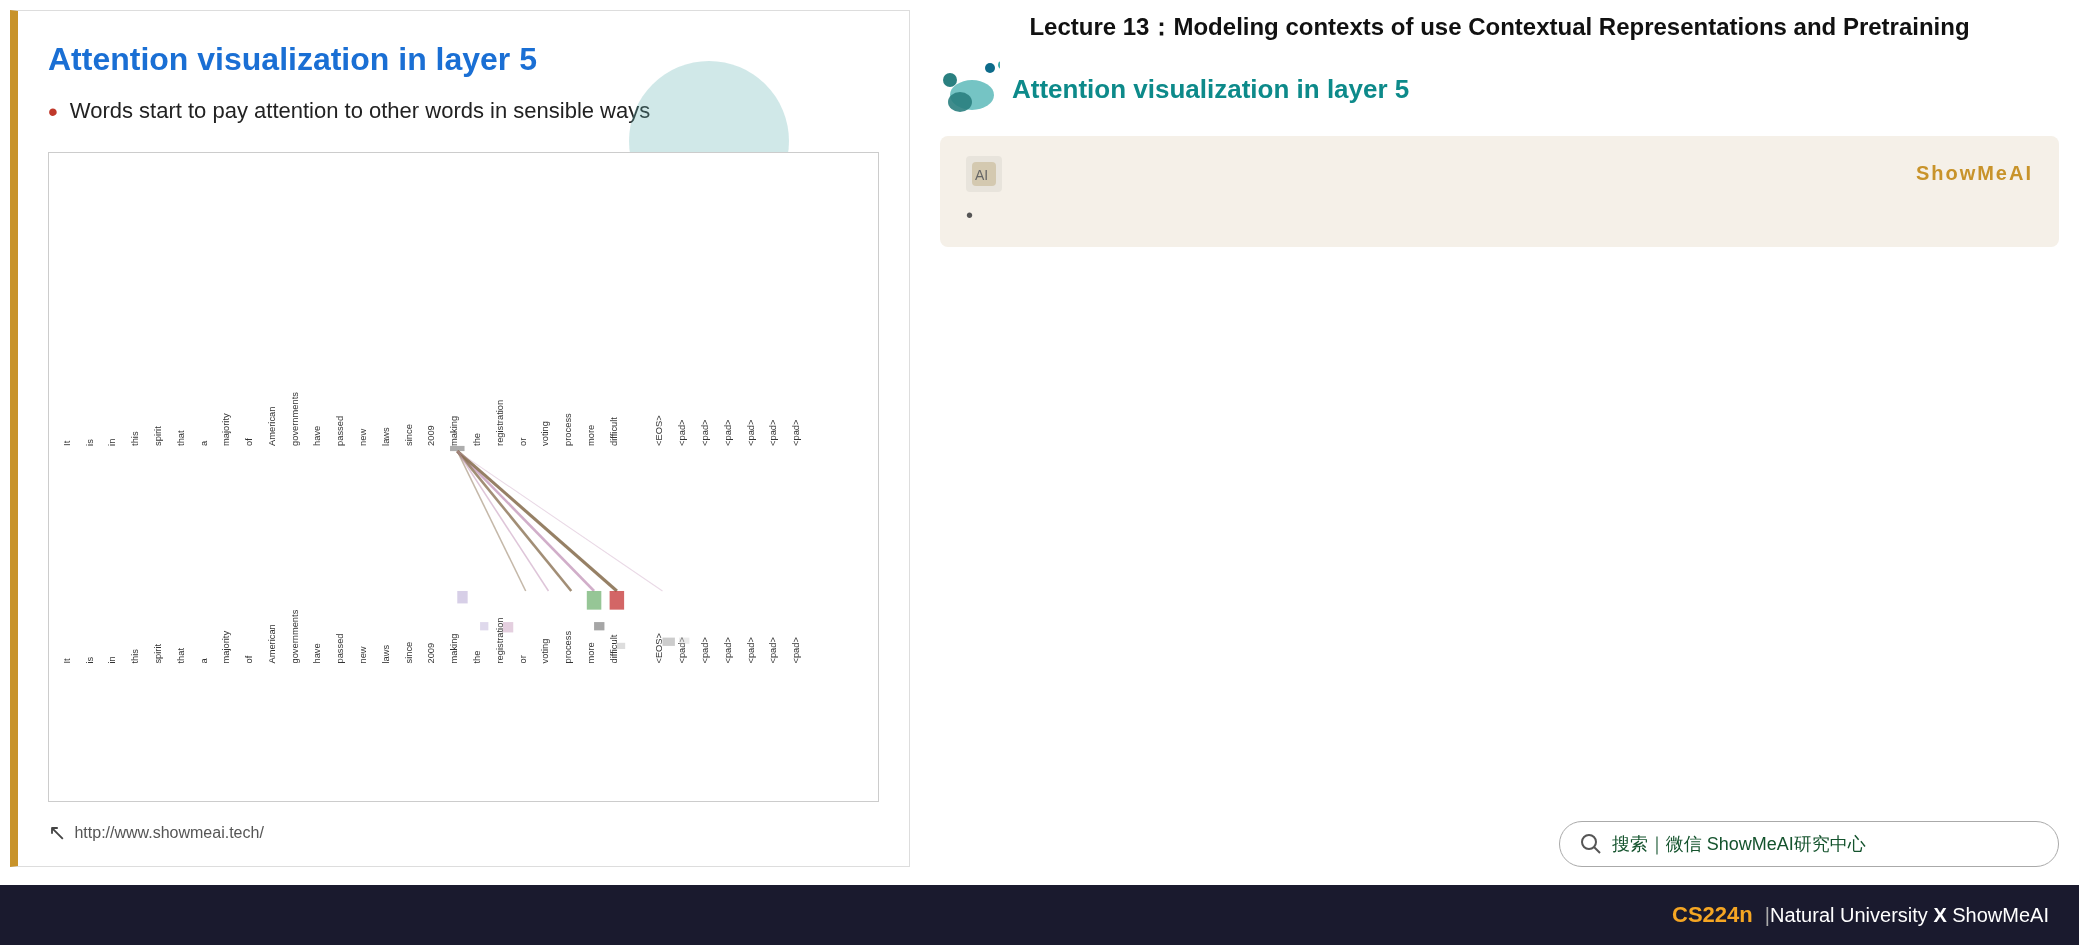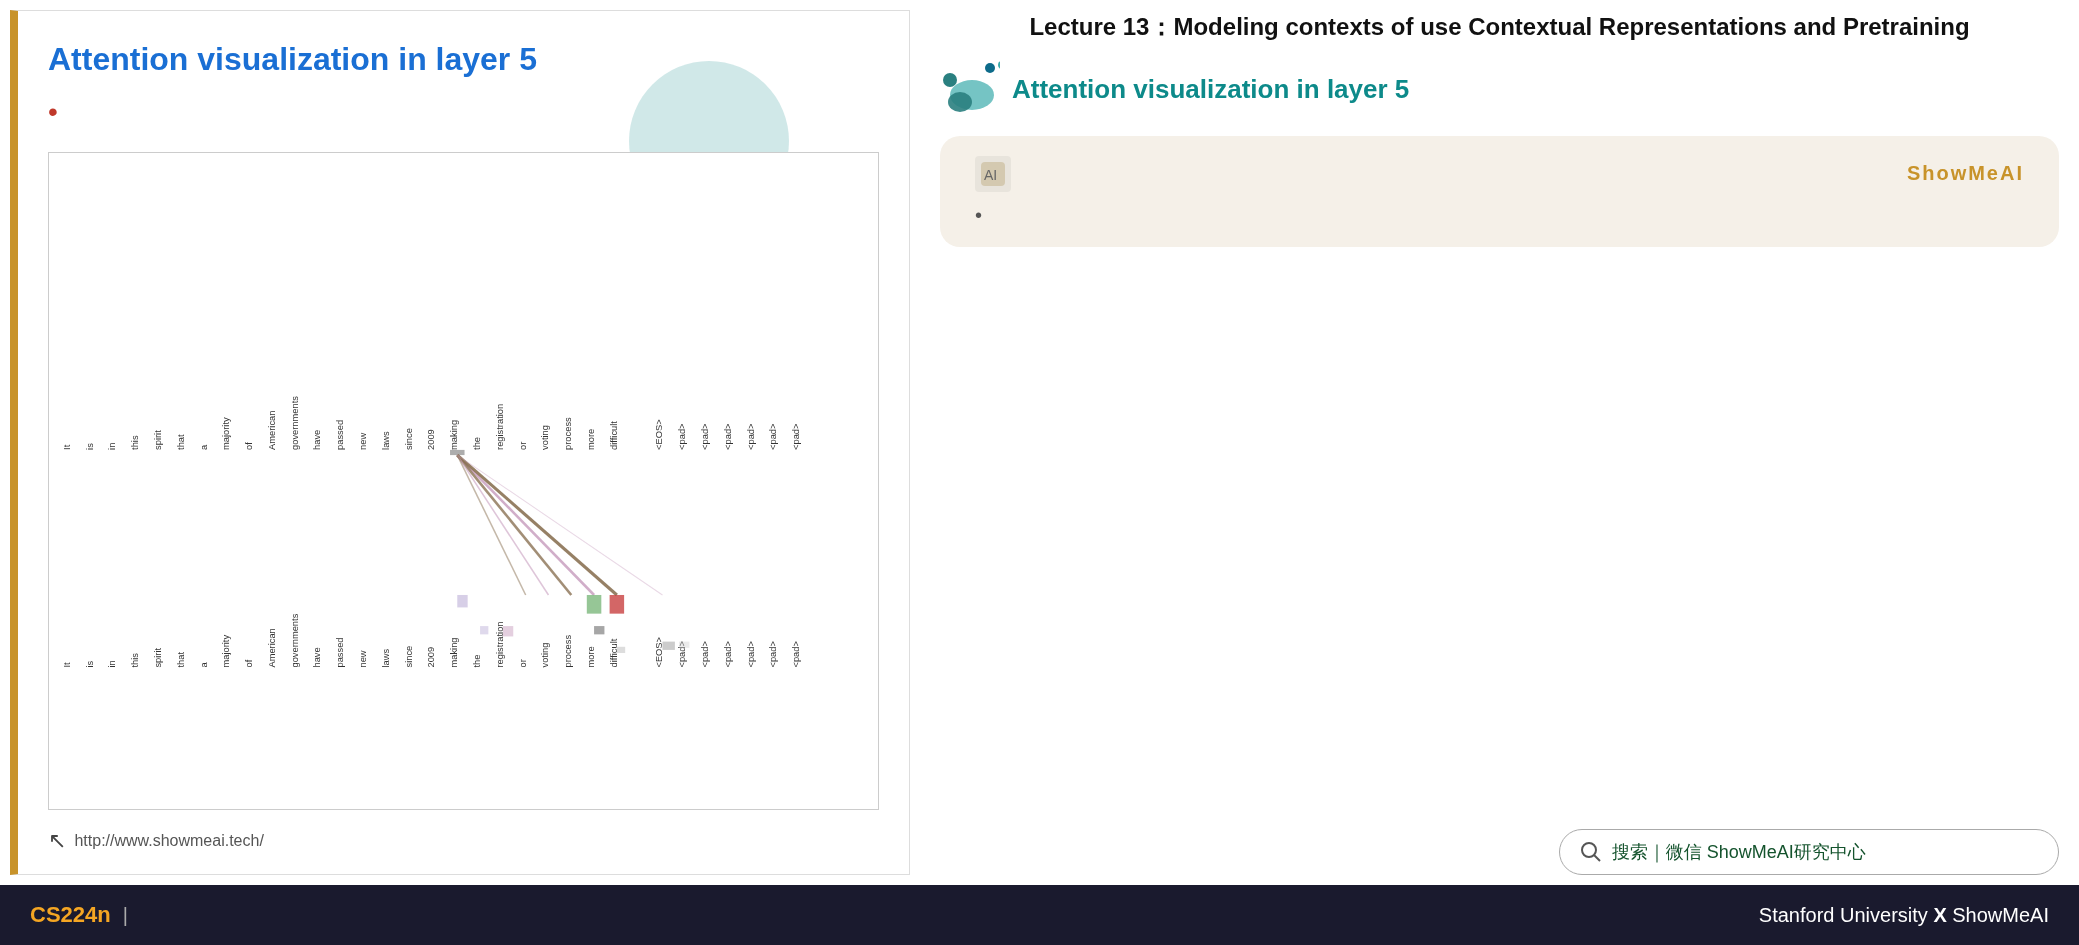--- a/index.html
+++ b/index.html
@@ -109,22 +109,22 @@
     }
 
     .right-title {
       font-size: 26px;
       font-weight: bold;
       color: #0d8a8a;
     }
 
     .showmeai-card {
       background: #f5f0e8;
-      border-radius: 20px;
-      padding: 20px 35px;
+      border-radius: 8px;
+      padding: 20px 26px;
       margin-bottom: 20px;
     }
 
     .showmeai-card-header {
       display: flex;
       align-items: center;
       justify-content: space-between;
       margin-bottom: 12px;
     }
 
@@ -177,23 +177,24 @@
       font-size: 18px;
       color: #14532d;
     }
 
     
     .bottom-bar {
       height: 60px;
       background: #1a1a2e;
       display: flex;
       align-items: center;
-      justify-content: space-between;
+      justify-content: flex-end;
       padding: 0 30px;
       flex-shrink: 0;
+      margin-top: 8px;
     }
 
     .bottom-left {
       display: flex;
       align-items: center;
       gap: 12px;
       color: #fff;
       font-size: 20px;
     }
 
@@ -234,20 +235,21 @@
 </head>
 <body>
 
 <div class="main-content">
 
   <div class="slide-panel">
     <div class="slide-title">Attention visualization in layer 5</div>
 
     <div class="slide-bullet">
       <span class="bullet-dot">•</span>
+      <span>Words start to pay attention to other words in sensible ways</span>
     </div>
 
     <div class="teal-circle-overlay"></div>
 
     <div class="attention-viz-container">
       <svg class="viz-svg" viewBox="0 0 800 400" xmlns="http://www.w3.org/2000/svg">
 
         <g>
 
           <text x="20" y="170" font-size="9" transform="rotate(-90,20,170)" fill="#333">It</text>
@@ -396,17 +398,17 @@
     </div>
   </div>
 </div>
 
 <div class="bottom-bar">
   <div class="bottom-left">
     <span class="cs224n-text">CS224n</span>
     <span style="color:#aaa">|</span>
   </div>
   <div class="bottom-right">
-    <span>Stanford University</span>
+    <span>Natural University</span>
     <span class="x-mark"> X </span>
     <span>ShowMeAI</span>
   </div>
 </div>
 
 </body></html>

